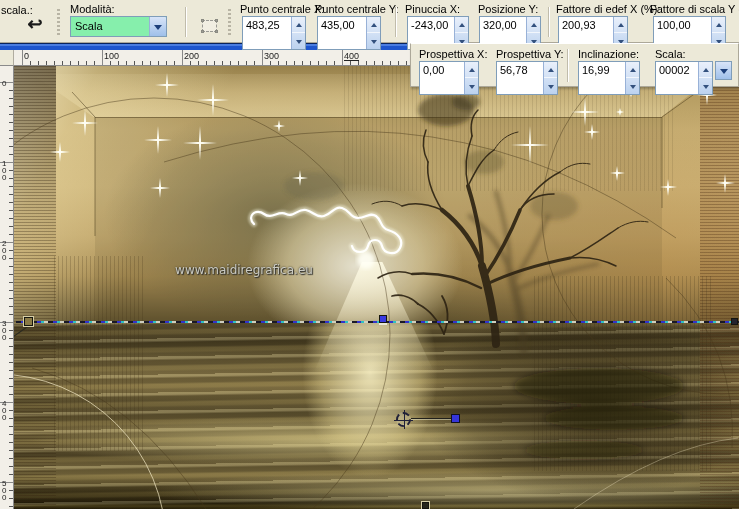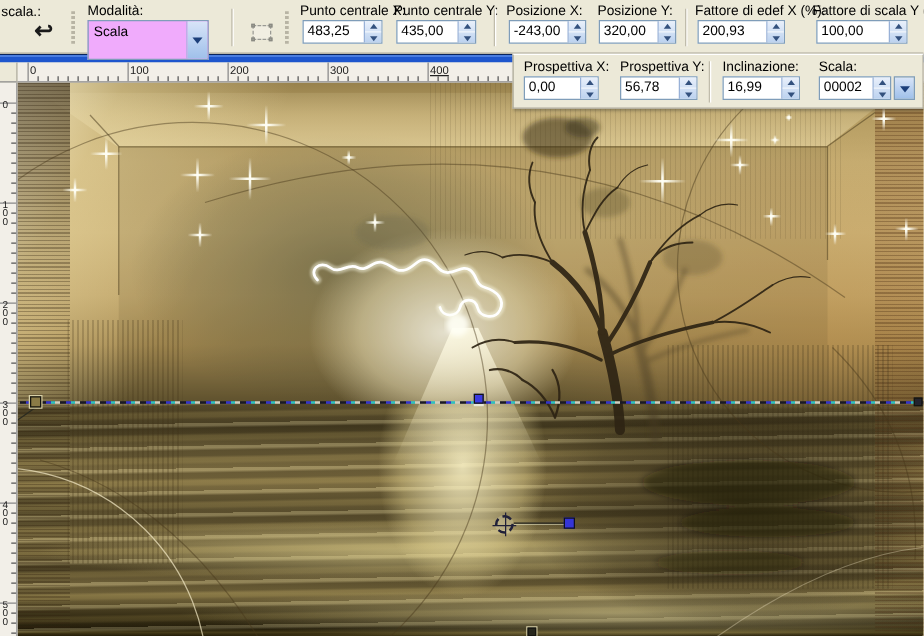--- a/index.html
+++ b/index.html
@@ -18,26 +18,26 @@
   .grip{position:absolute;top:9px;width:3px;height:26px;background:repeating-linear-gradient(180deg,#b8b4a4 0 2px,transparent 2px 4px)}
   .sep{position:absolute;top:7px;width:2px;height:30px;border-left:1px solid #c0bcab;border-right:1px solid #fff}
   .tbtn{position:absolute;display:flex;align-items:center;justify-content:center}
   .reset-btn{left:22px;top:11px;width:26px;height:26px;font-size:18px;font-weight:bold;color:#1a1a1a;cursor:pointer}
   .deform-btn{left:196px;top:14px;width:26px;height:24px}
   .deform-glyph{position:relative;width:15px;height:12px;border:1px dashed #9a9a94;background:rgba(255,255,255,.25)}
   .deform-glyph i{position:absolute;width:3px;height:3px;background:#a0a098;border:1px solid #8a8a82}
   .deform-glyph i:nth-child(1){left:-2px;top:-2px}.deform-glyph i:nth-child(2){right:-2px;top:-2px}
   .deform-glyph i:nth-child(3){left:-2px;bottom:-2px}.deform-glyph i:nth-child(4){right:-2px;bottom:-2px}
 
-  .combo{position:absolute;height:32px;background:#f0abfc;border:1px solid var(--field-border)}
+  .combo{position:absolute;height:21px;background:#86efac;border:1px solid var(--field-border)}
   .combo .val{position:absolute;left:4px;top:3px}
   .combo .cbtn{position:absolute;right:0;top:0;bottom:0;width:17px;background:linear-gradient(180deg,#d8e4f8,#9fc0ea);border-left:1px solid #98b1d7;border-radius:0 1px 1px 0}
   .combo .cbtn::before{content:"";position:absolute;left:50%;top:50%;margin:-2px 0 0 -4px;border:4px solid transparent;border-top:5px solid #1c3f7a;border-bottom:0}
 
-  .spinbox{position:absolute;height:19px;background:#fff;border:1px solid var(--field-border)}
+  .spinbox{position:absolute;height:34px;background:#fff;border:1px solid var(--field-border)}
   .spinbox .val{position:absolute;left:3px;top:2px;white-space:nowrap}
   .spin{position:absolute;right:0;top:0;bottom:0;width:14px;background:linear-gradient(180deg,var(--spin-top),var(--spin-bot));border-left:1px solid #98b1d7}
   .spin i{position:absolute;left:0;width:100%;height:50%}
   .spin i.up{top:0;border-bottom:1px solid rgba(255,255,255,.7)}
   .spin i.dn{bottom:0}
   .spin i.up::before{content:"";position:absolute;left:50%;top:50%;margin:-2px 0 0 -3px;border:3px solid transparent;border-bottom:4px solid var(--spin-arrow);border-top:0}
   .spin i.dn::before{content:"";position:absolute;left:50%;top:50%;margin:-1px 0 0 -3px;border:3px solid transparent;border-top:4px solid var(--spin-arrow);border-bottom:0}
   .combo-extra{position:absolute;width:17px;height:19px;background:linear-gradient(180deg,#d8e4f8,#9fc0ea);border:1px solid var(--field-border)}
   .combo-extra::before{content:"";position:absolute;left:50%;top:50%;margin:-2px 0 0 -4px;border:4px solid transparent;border-top:5px solid #1c3f7a;border-bottom:0}
 
@@ -149,21 +149,21 @@
     <div class="spinbox" style="left:317px;top:16px;width:64px">
       <span class="val">435,00</span>
       <span class="spin">
           <i class="up"></i>
           <i class="dn"></i>
         </span>
     </div>
 
     <div class="sep" style="left:395px"></div>
 
-    <div class="lbl" style="left:405px;top:3px">Posizione X:</div>
+    <div class="lbl" style="left:405px;top:3px">Pinuccia X:</div>
     <div class="spinbox" style="left:407px;top:16px;width:62px">
       <span class="val">-243,00</span>
       <span class="spin">
           <i class="up"></i>
           <i class="dn"></i>
         </span>
     </div>
 
     <div class="lbl" style="left:478px;top:3px">Posizione Y:</div>
     <div class="spinbox" style="left:479px;top:16px;width:62px">
@@ -467,20 +467,21 @@
         <ellipse cx="570" cy="384" rx="60" ry="10" fill="#1c1507" opacity="0.3"></ellipse>
       </g>
 
       <g fill="none" stroke-linecap="round">
         <path d="M240,158 c-8,-8 2,-16 10,-10 c8,6 14,-4 22,0 c8,4 12,-6 20,-4 c8,2 10,8 18,6 c8,-2 10,-10 18,-8 c8,2 8,10 16,10 c8,0 12,-6 18,-2 c6,4 4,12 12,14 c10,3 16,10 12,18 c-4,8 -16,6 -18,-2 c-2,-8 -12,-8 -14,0 c-2,8 -14,8 -16,0" stroke="rgba(255,255,235,0.45)" stroke-width="6" filter="url(#b1)"></path>
         <path d="M240,158 c-8,-8 2,-16 10,-10 c8,6 14,-4 22,0 c8,4 12,-6 20,-4 c8,2 10,8 18,6 c8,-2 10,-10 18,-8 c8,2 8,10 16,10 c8,0 12,-6 18,-2 c6,4 4,12 12,14 c10,3 16,10 12,18 c-4,8 -16,6 -18,-2 c-2,-8 -12,-8 -14,0 c-2,8 -14,8 -16,0" stroke="#ffffff" stroke-width="2.2"></path>
         <circle cx="352" cy="194" r="9" fill="rgba(255,255,245,0.9)" stroke="none" filter="url(#b2)"></circle>
       </g>
     </svg>
 
+    <div class="wm-url">www.maidiregrafica.eu</div>
 
     <div id="sparkles" style="position:absolute;left:0;top:0;width:100%;height:100%">
         <div class="sparkle" style="left: 58px; top: 44px; width: 26px; height: 26px;"></div>
         <div class="sparkle" style="left: 36px; top: 76px; width: 20px; height: 20px;"></div>
         <div class="sparkle" style="left: 141px; top: 7px; width: 24px; height: 24px;"></div>
         <div class="sparkle" style="left: 183px; top: 18px; width: 32px; height: 32px;"></div>
         <div class="sparkle" style="left: 130px; top: 60px; width: 28px; height: 28px;"></div>
         <div class="sparkle" style="left: 169px; top: 60px; width: 34px; height: 34px;"></div>
         <div class="sparkle" style="left: 136px; top: 112px; width: 20px; height: 20px;"></div>
         <div class="sparkle" style="left: 278px; top: 104px; width: 16px; height: 16px;"></div>

